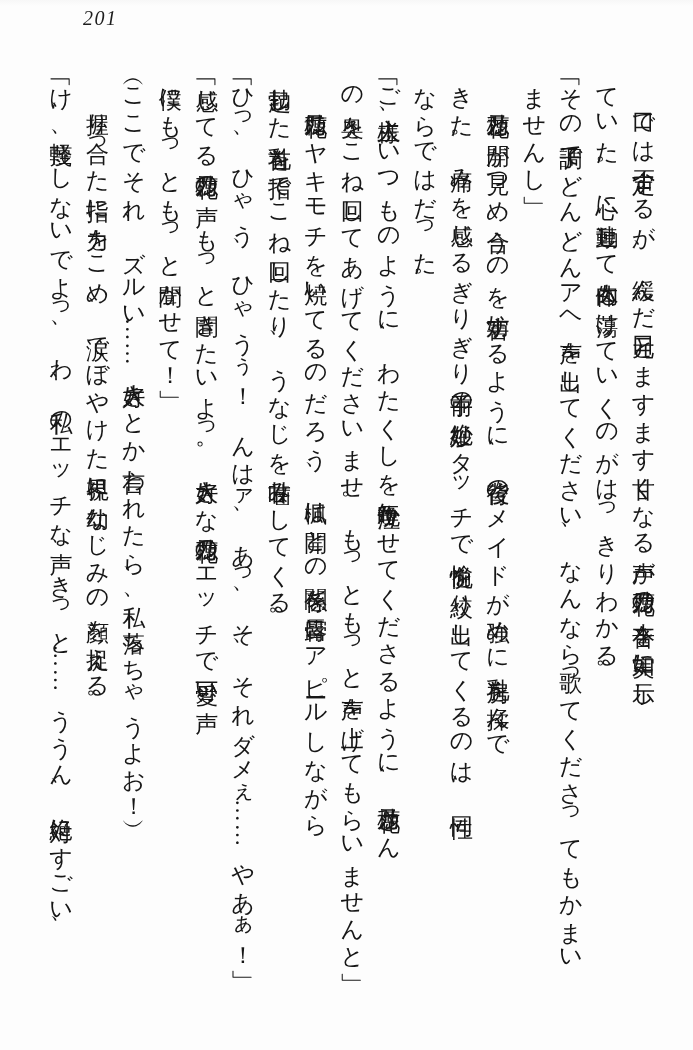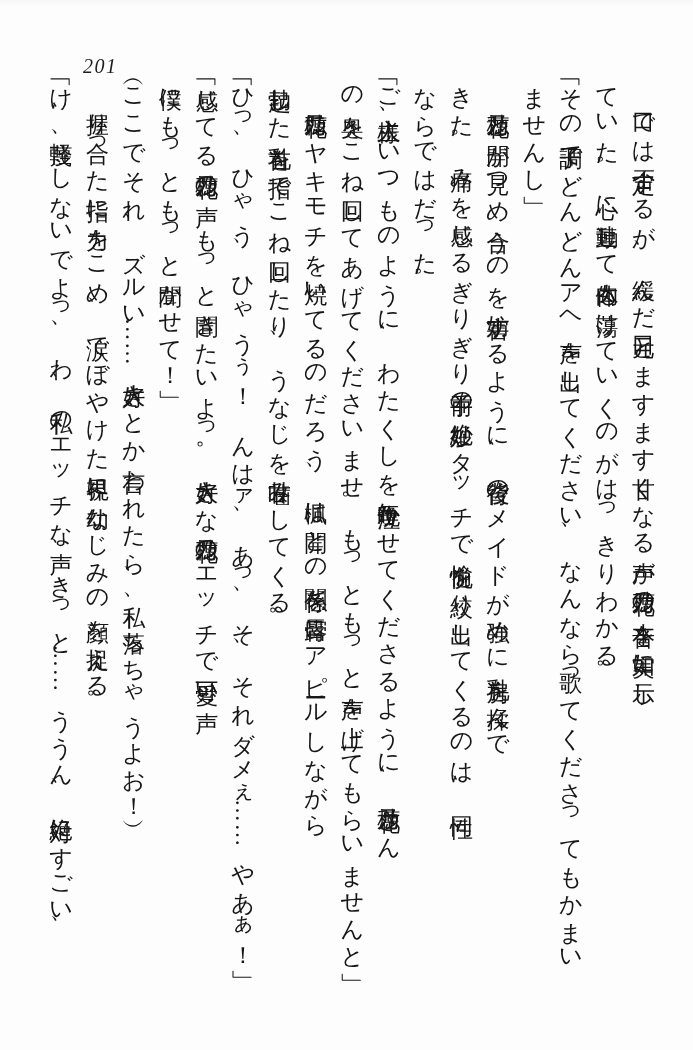--- a/index.html
+++ b/index.html
@@ -18,21 +18,20 @@
     background: linear-gradient(180deg, #f7f7f7 0px, #fdfdfd 6px, #fdfdfd 100%);
   }
   .page-number {
     position: absolute;
     top: 7px;
     left: 83px;
     font-size: 20px;
     font-style: italic;
     letter-spacing: 1.5px;
     color: #1d1d1d;
-    margin-top: 48px;
   }
   .text-block {
     position: absolute;
     top: 71px;
     right: 32px;
     height: 940px;
     writing-mode: vertical-rl;
     text-orientation: mixed;
     font-size: 23px;
     line-height: 36.4px;

